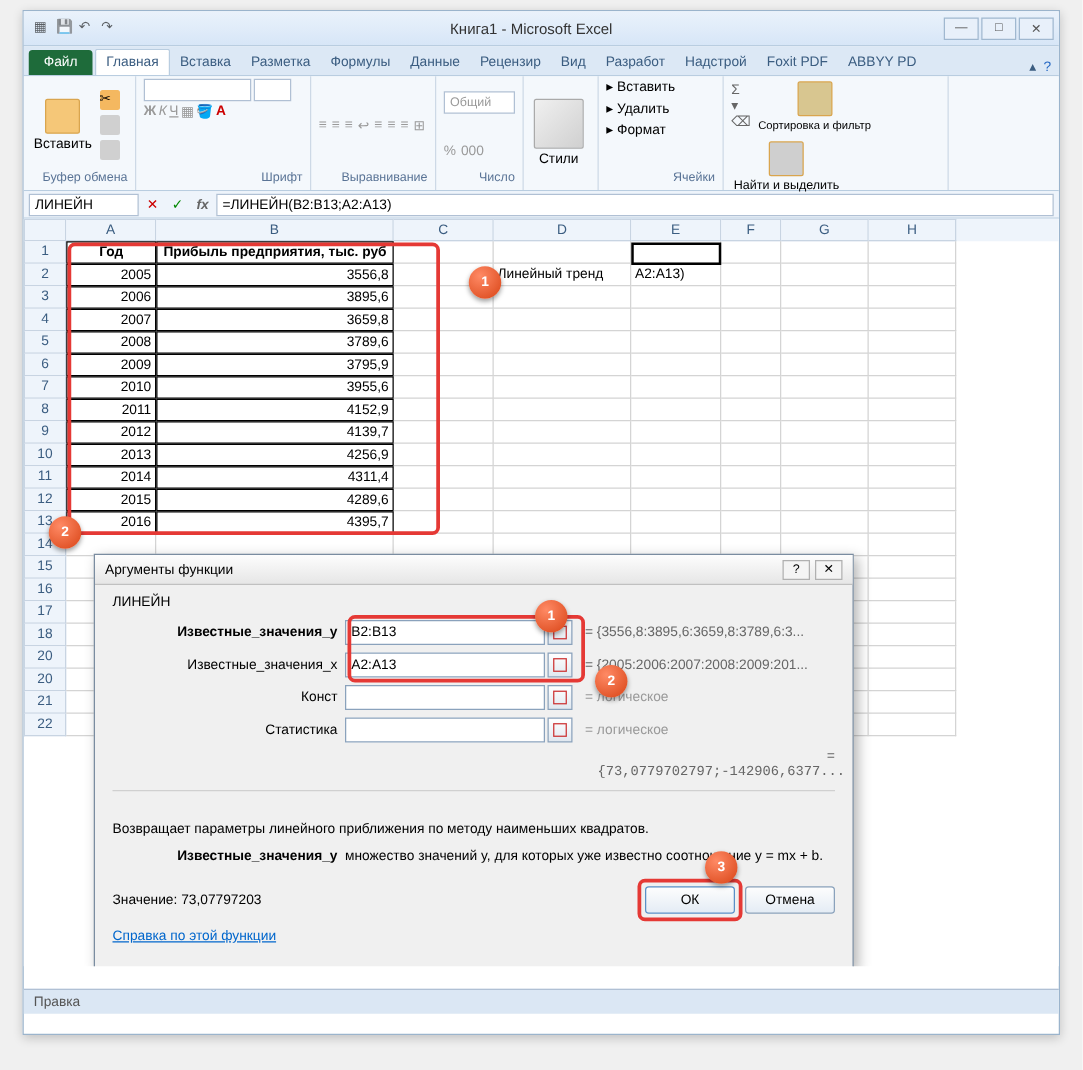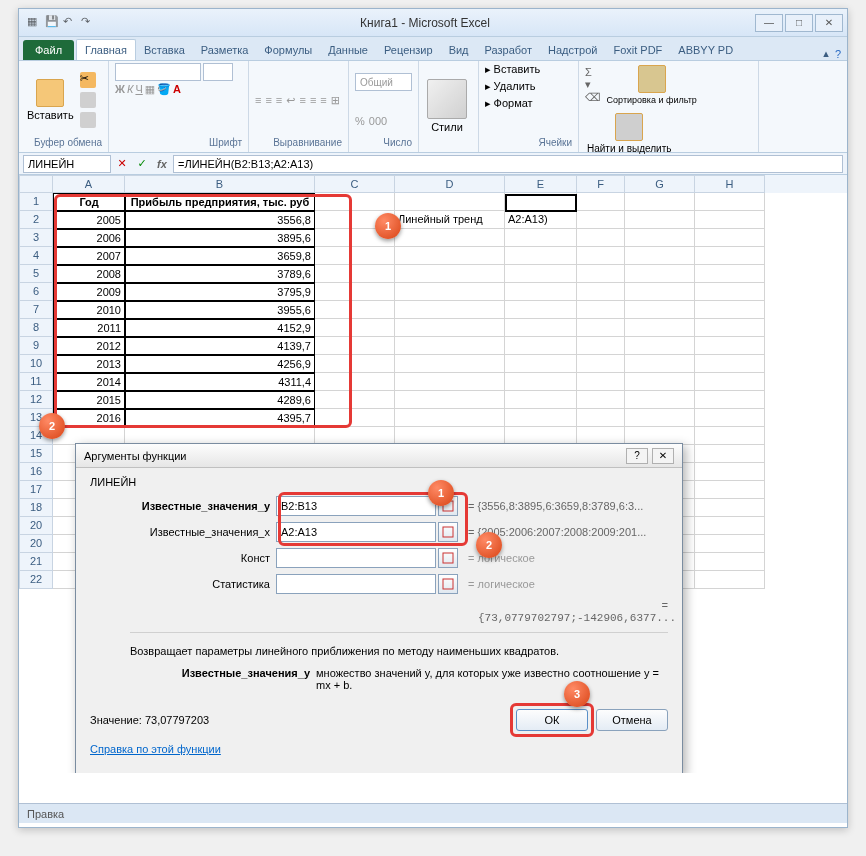--- a/index.html
+++ b/index.html
@@ -63,32 +63,32 @@
 .dlg-title .ctlbtn{width:22px;height:16px;border:1px solid #b0b0b0;background:#f4f4f4;text-align:center;line-height:14px;font-size:10px;}
 .dlg-body{padding:8px 14px;}
 .fname{font-size:11px;margin-bottom:8px;}
 .argrow{display:flex;align-items:center;margin-bottom:6px;}
 .arglabel{width:186px;text-align:right;padding-right:6px;}
 .arglabel.bold{font-weight:bold;}
 .arginput{width:160px;height:20px;border:1px solid #8aa2bc;background:#fff;padding:0 4px;display:flex;align-items:center;}
 .rangebtn{width:20px;height:20px;border:1px solid #8aa2bc;background:linear-gradient(#fff,#e0e8f0);margin-left:2px;display:flex;align-items:center;justify-content:center;}
 .rangebtn svg{width:12px;height:12px;}
 .argresult{margin-left:10px;color:#666;font-size:11px;}
-.dlg-desc{border-top:1px solid #d0d0d0;margin-top:8px;padding-top:8px;font-size:11px;margin-left:40px;}
+.dlg-desc{border-top:1px solid #d0d0d0;margin-top:8px;padding-top:20px;font-size:11px;}
 .dlg-desc p{margin:4px 0;}
 .dlg-desc .b{font-weight:bold;}
 .dlg-foot{display:flex;align-items:center;margin-top:18px;}
 .helplink{color:#0066cc;text-decoration:underline;cursor:pointer;margin-top:12px;display:block;}
 .btns{display:flex;gap:8px;margin-left:auto;}
 .btn{width:72px;height:22px;border:1px solid #8aa2bc;background:linear-gradient(#fdfdfd,#e4ecf5);border-radius:3px;text-align:center;line-height:20px;cursor:pointer;}
 .btn.ok{border:1px solid #5a90c8;}
 .ok-wrap{position:relative;}
 .ok-red{position:absolute;left:-6px;top:-6px;width:84px;height:34px;border:3px solid #e53935;border-radius:6px;pointer-events:none;}
 
-.statusbar{position:absolute;bottom:4px;left:0;right:0;height:20px;background:#dbe7f4;border-top:1px solid #b0c0d4;display:flex;align-items:center;padding:0 8px;font-size:10px;color:#555;}
+.statusbar{position:absolute;bottom:16px;left:0;right:0;height:20px;background:#dbe7f4;border-top:1px solid #b0c0d4;display:flex;align-items:center;padding:0 8px;font-size:10px;color:#555;}
 </style>
 </head>
 <body>
 
 <div class="window">
   <div class="titlebar">
     <div class="qat">
       <span class="qat-ico">▦</span>
       <span class="qat-ico">💾</span>
       <span class="qat-ico">↶</span>

